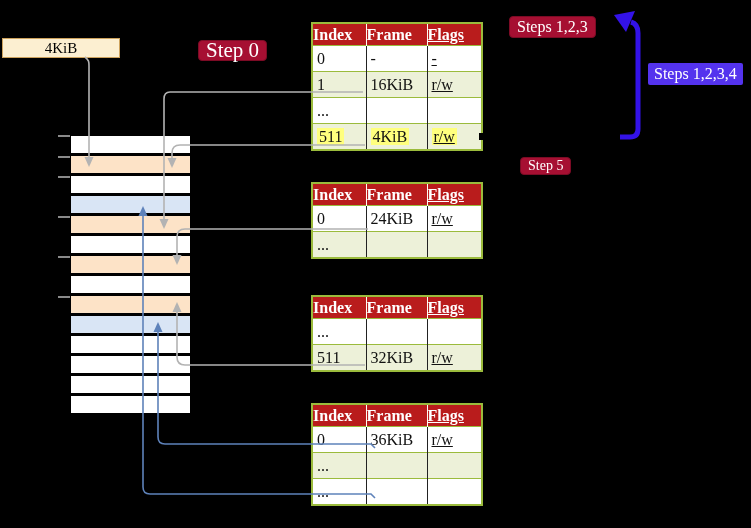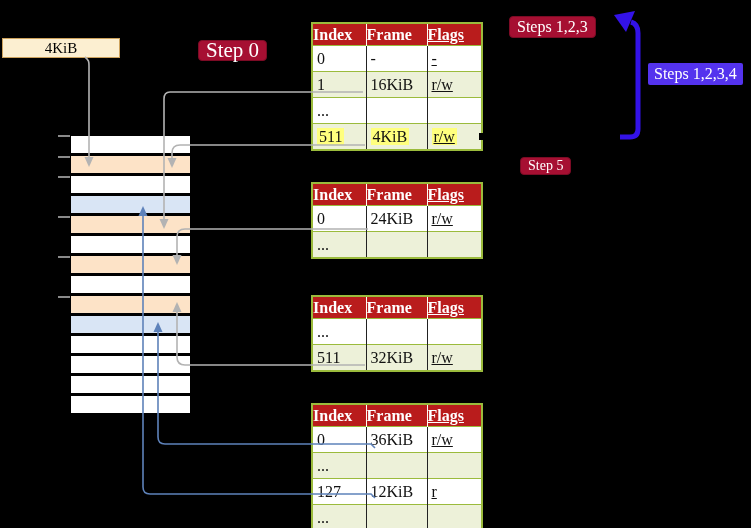--- a/index.html
+++ b/index.html
@@ -182,25 +182,20 @@
           <td>0</td>
           <td>36KiB</td>
           <td>r/w</td>
         </tr>
         <tr>
           <td>...</td>
           <td></td>
           <td></td>
         </tr>
         <tr>
-          <td>127</td>
-          <td>12KiB</td>
-          <td>r</td>
-        </tr>
-        <tr>
           <td>...</td>
           <td></td>
           <td></td>
         </tr>
       </tbody>
     </table>
 
   <svg id="arrows" width="751" height="528" viewBox="0 0 751 528">
 
     <g stroke="#b3b3b3" stroke-width="1.6" fill="none">

